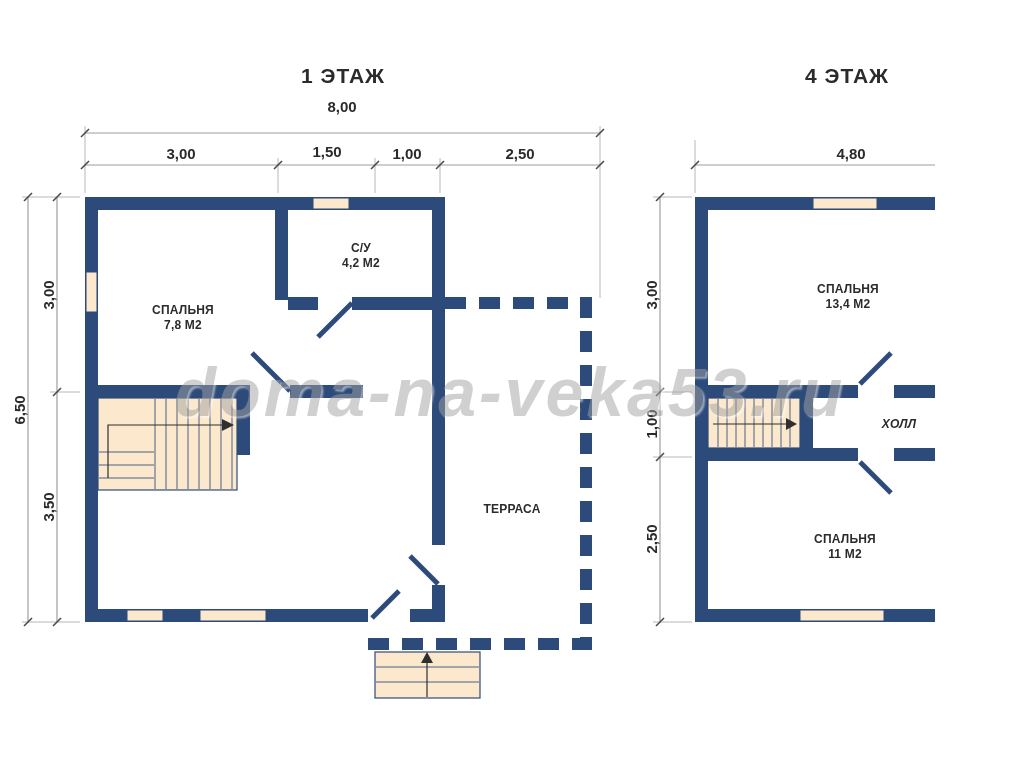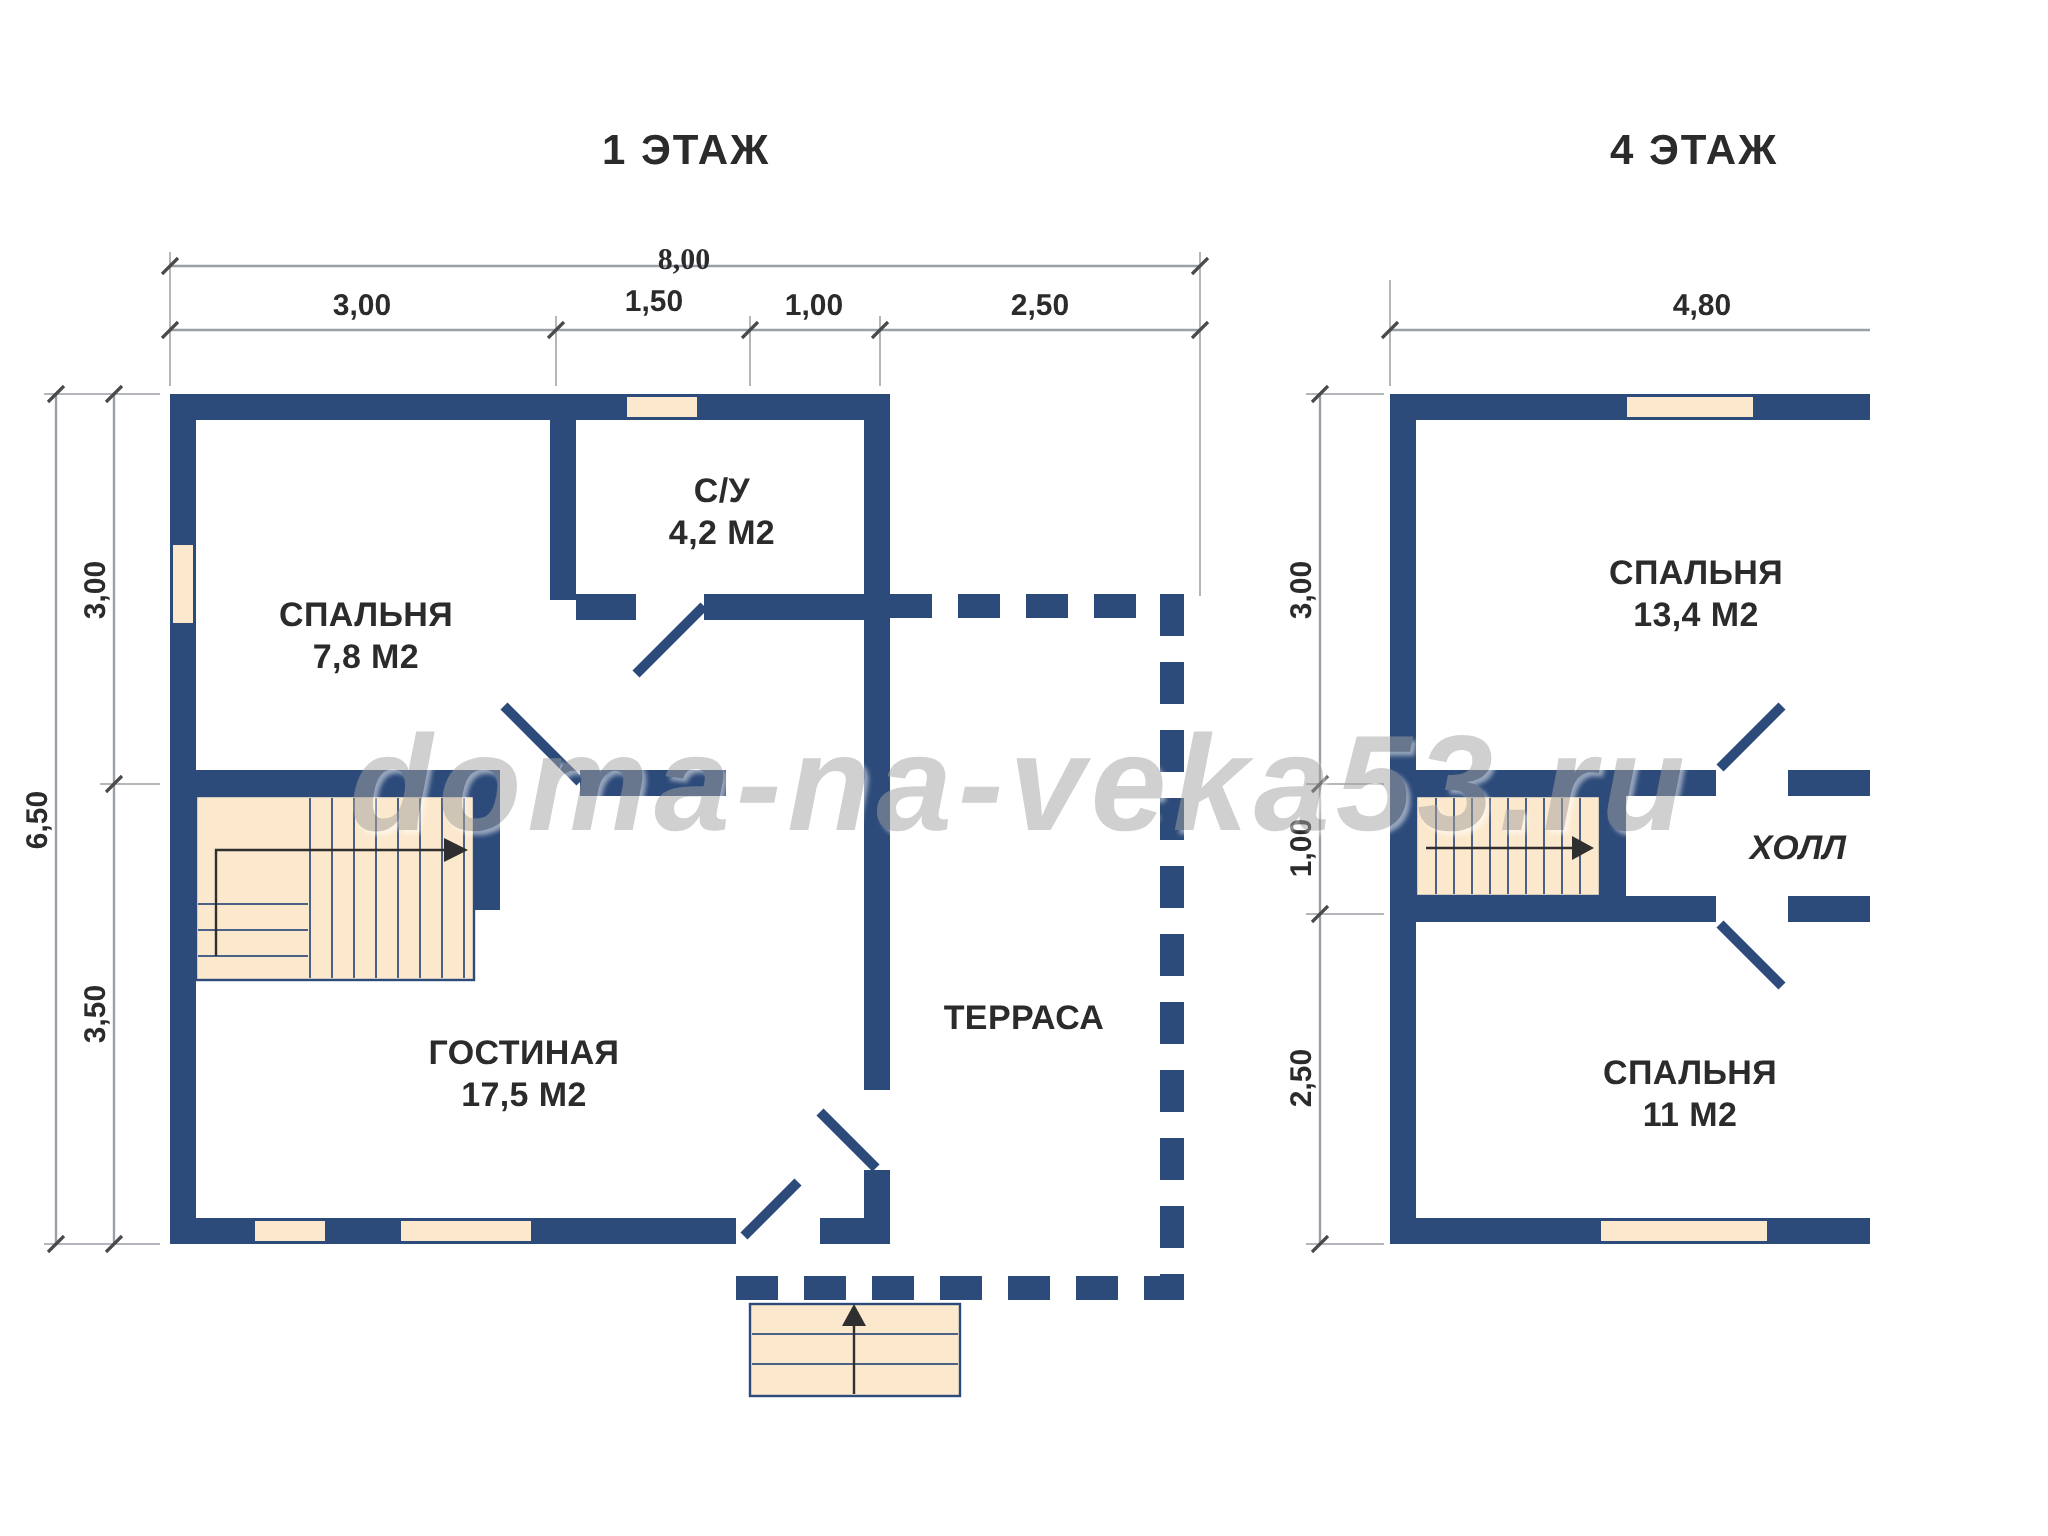--- a/index.html
+++ b/index.html
@@ -17,21 +17,21 @@
   .leaf  { stroke:var(--wall); stroke-width:5; stroke-linecap:butt; }
   .dash  { stroke:var(--wall); stroke-width:12; stroke-dasharray:21 13; fill:none; }
   .dim   { stroke:var(--dim); stroke-width:1.2; }
   .ext   { stroke:var(--dim); stroke-width:1; opacity:.75; }
   .tick  { stroke:#4a4a4a; stroke-width:1.6; }
 
   .label { position:absolute; transform:translate(-50%,-50%); color:var(--ink);
            font-weight:bold; white-space:nowrap; text-align:center; }
   .title  { font-size:21px; letter-spacing:1px; }
   .dimlbl { font-size:15px; }
-  .room   { font-size:17px; line-height:1.25; letter-spacing:.2px; }
+  .room   { font-size:12px; line-height:1.25; letter-spacing:.2px; }
   .rot    { transform:translate(-50%,-50%) rotate(-90deg); }
   .watermark { position:absolute; left:510px; top:392px; transform:translate(-50%,-50%);
            font-size:68px; font-style:italic; font-weight:bold; color:#a3a3a3; opacity:.5;
            letter-spacing:3px; text-shadow:2px 2px 2px #ffffff; white-space:nowrap; }
 </style>
 </head>
 <body>
 
 <div id="stage">
 
@@ -183,21 +183,21 @@
 
     <g>
       <line class="leaf" x1="860" y1="384" x2="891" y2="353"></line>
       <line class="leaf" x1="860" y1="462" x2="891" y2="493"></line>
     </g>
   </svg>
 
   <div class="label title" style="left:343px; top:76px;">1 ЭТАЖ</div>
   <div class="label title" style="left:847px; top:76px;">4 ЭТАЖ</div>
 
-  <div class="label dimlbl" style="left:342px; top:131px;font-family:Liberation Serif, serif;">8,00</div>
+  <div class="label dimlbl" style="left:342px; top:106px;">8,00</div>
   <div class="label dimlbl" style="left:181px; top:153px;">3,00</div>
   <div class="label dimlbl" style="left:327px; top:151px;text-align:center;">1,50</div>
   <div class="label dimlbl" style="left:407px; top:153px;">1,00</div>
   <div class="label dimlbl" style="left:520px; top:153px;">2,50</div>
   <div class="label dimlbl rot" style="left:19px; top:410px;">6,50</div>
   <div class="label dimlbl rot" style="left:48px; top:295px;">3,00</div>
   <div class="label dimlbl rot" style="left:48px; top:507px;">3,50</div>
 
   <div class="label dimlbl" style="left:851px; top:153px;">4,80</div>
   <div class="label dimlbl rot" style="left:651px; top:295px;">3,00</div>
@@ -205,24 +205,20 @@
   <div class="label dimlbl rot" style="left:651px; top:539px;">2,50</div>
 
   <div class="label room" style="left:183px; top:318px;">
     <div>СПАЛЬНЯ</div>
     <div>7,8 М2</div>
   </div>
   <div class="label room" style="left:361px; top:256px;">
     <div>С/У</div>
     <div>4,2 М2</div>
   </div>
-  <div class="label room" style="left:262px; top:537px;">
-    <div>ГОСТИНАЯ</div>
-    <div>17,5 М2</div>
-  </div>
   <div class="label room" style="left:512px; top:481px;margin-top:28px;">
     <div>ТЕРРАСА</div>
   </div>
 
   <div class="label room" style="left:848px; top:297px;">
     <div>СПАЛЬНЯ</div>
     <div>13,4 М2</div>
   </div>
   <div class="label room" style="left:899px; top:424px;font-style:italic;">
     <div>ХОЛЛ</div>

